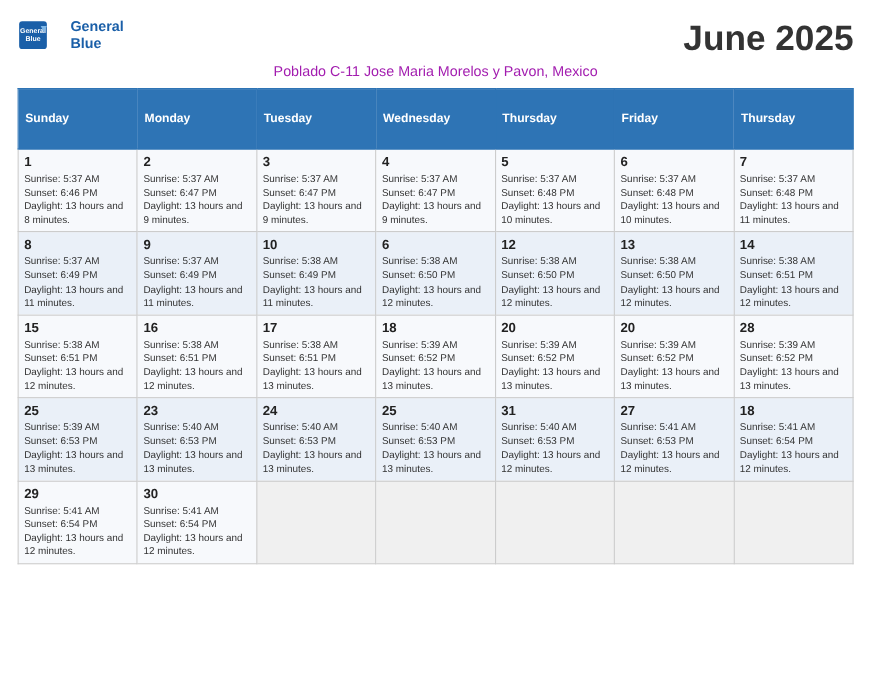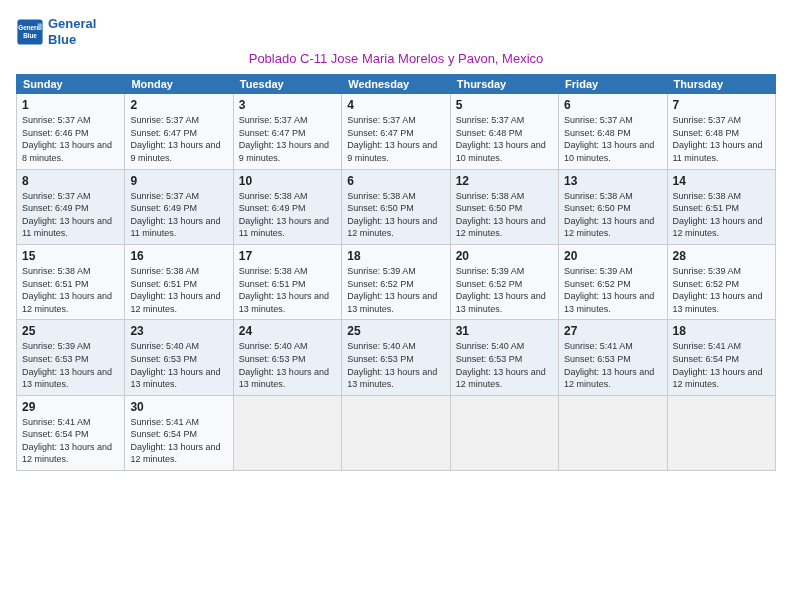--- a/index.html
+++ b/index.html
@@ -12,21 +12,21 @@
     }
     .header-area {
       display: flex;
       justify-content: space-between;
       align-items: flex-start;
       margin-bottom: 4px;
     }
     .logo {
       display: flex;
       align-items: center;
-      gap: 4px;
+      gap: 20px;
     }
     .logo-text {
       font-size: 13px;
       font-weight: bold;
       color: #333;
       line-height: 1.2;
     }
     .logo-text span {
       color: #1a5fa8;
     }
@@ -50,21 +50,21 @@
     }
     .calendar-table {
       width: 100%;
       border-collapse: collapse;
       font-size: 10px;
     }
     .calendar-table th {
       background-color: #2e74b5;
       color: #fff;
       text-align: left;
-      padding: 3px 6px;
+      padding: 21px 6px;
       font-size: 11px;
       font-weight: bold;
       border: 1px solid #2e74b5;
     }
     .calendar-table td {
       border: 1px solid #ccc;
       vertical-align: top;
       padding: 4px 5px;
       width: 14.28%;
       min-height: 70px;
@@ -100,20 +100,23 @@
     <svg class="logo-icon" viewBox="0 0 40 40">
       <rect x="2" y="2" width="36" height="36" rx="4" fill="#1a5fa8"></rect>
       <text x="20" y="17" text-anchor="middle" fill="white" font-size="9" font-weight="bold">General</text>
       <text x="20" y="28" text-anchor="middle" fill="white" font-size="9" font-weight="bold">Blue</text>
       <polygon points="30,8 38,8 34,16" fill="#7fb8e8"></polygon>
     </svg>
     <div class="logo-text">
       <div><span>General</span></div>
       <div><span>Blue</span></div>
     </div>
+  </div>
+  <div class="title-area">
+    <div class="month-title">June 2025</div>
   </div>
 </div>
 
 <div class="location-title">Poblado C-11 Jose Maria Morelos y Pavon, Mexico</div>
 
 <table class="calendar-table">
   <thead>
     <tr>
       <th>Sunday</th>
       <th>Monday</th>

